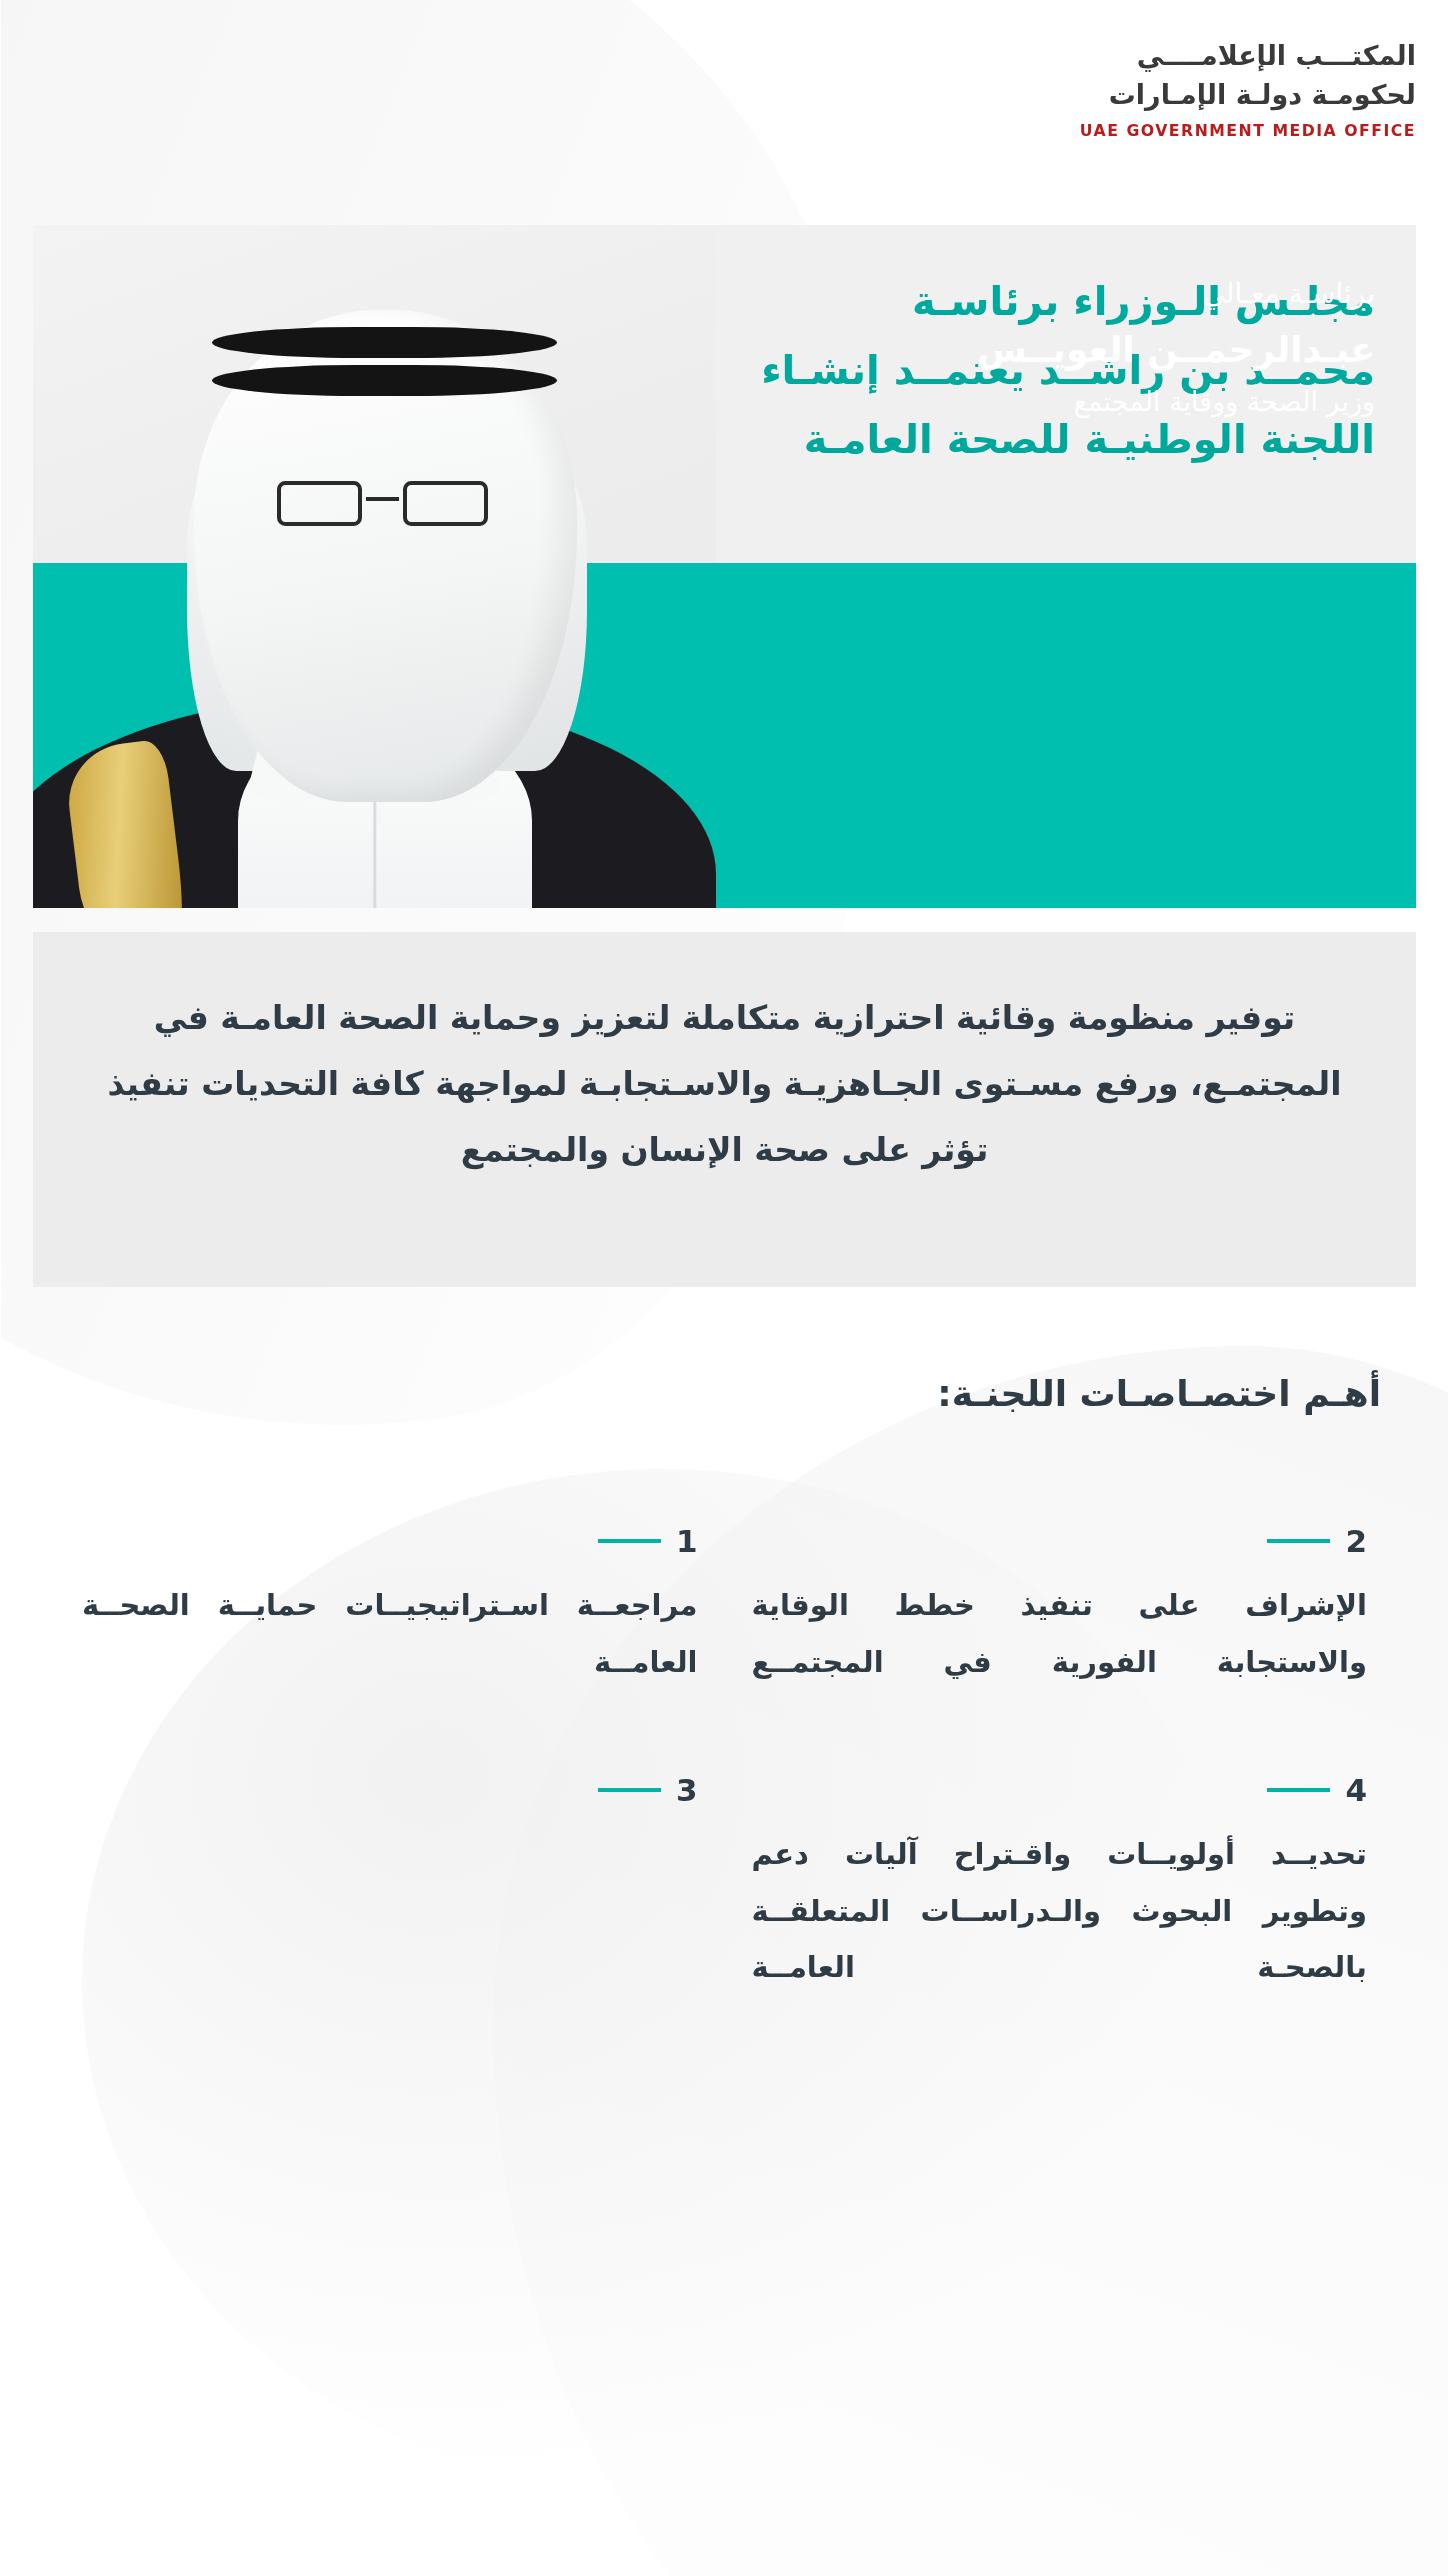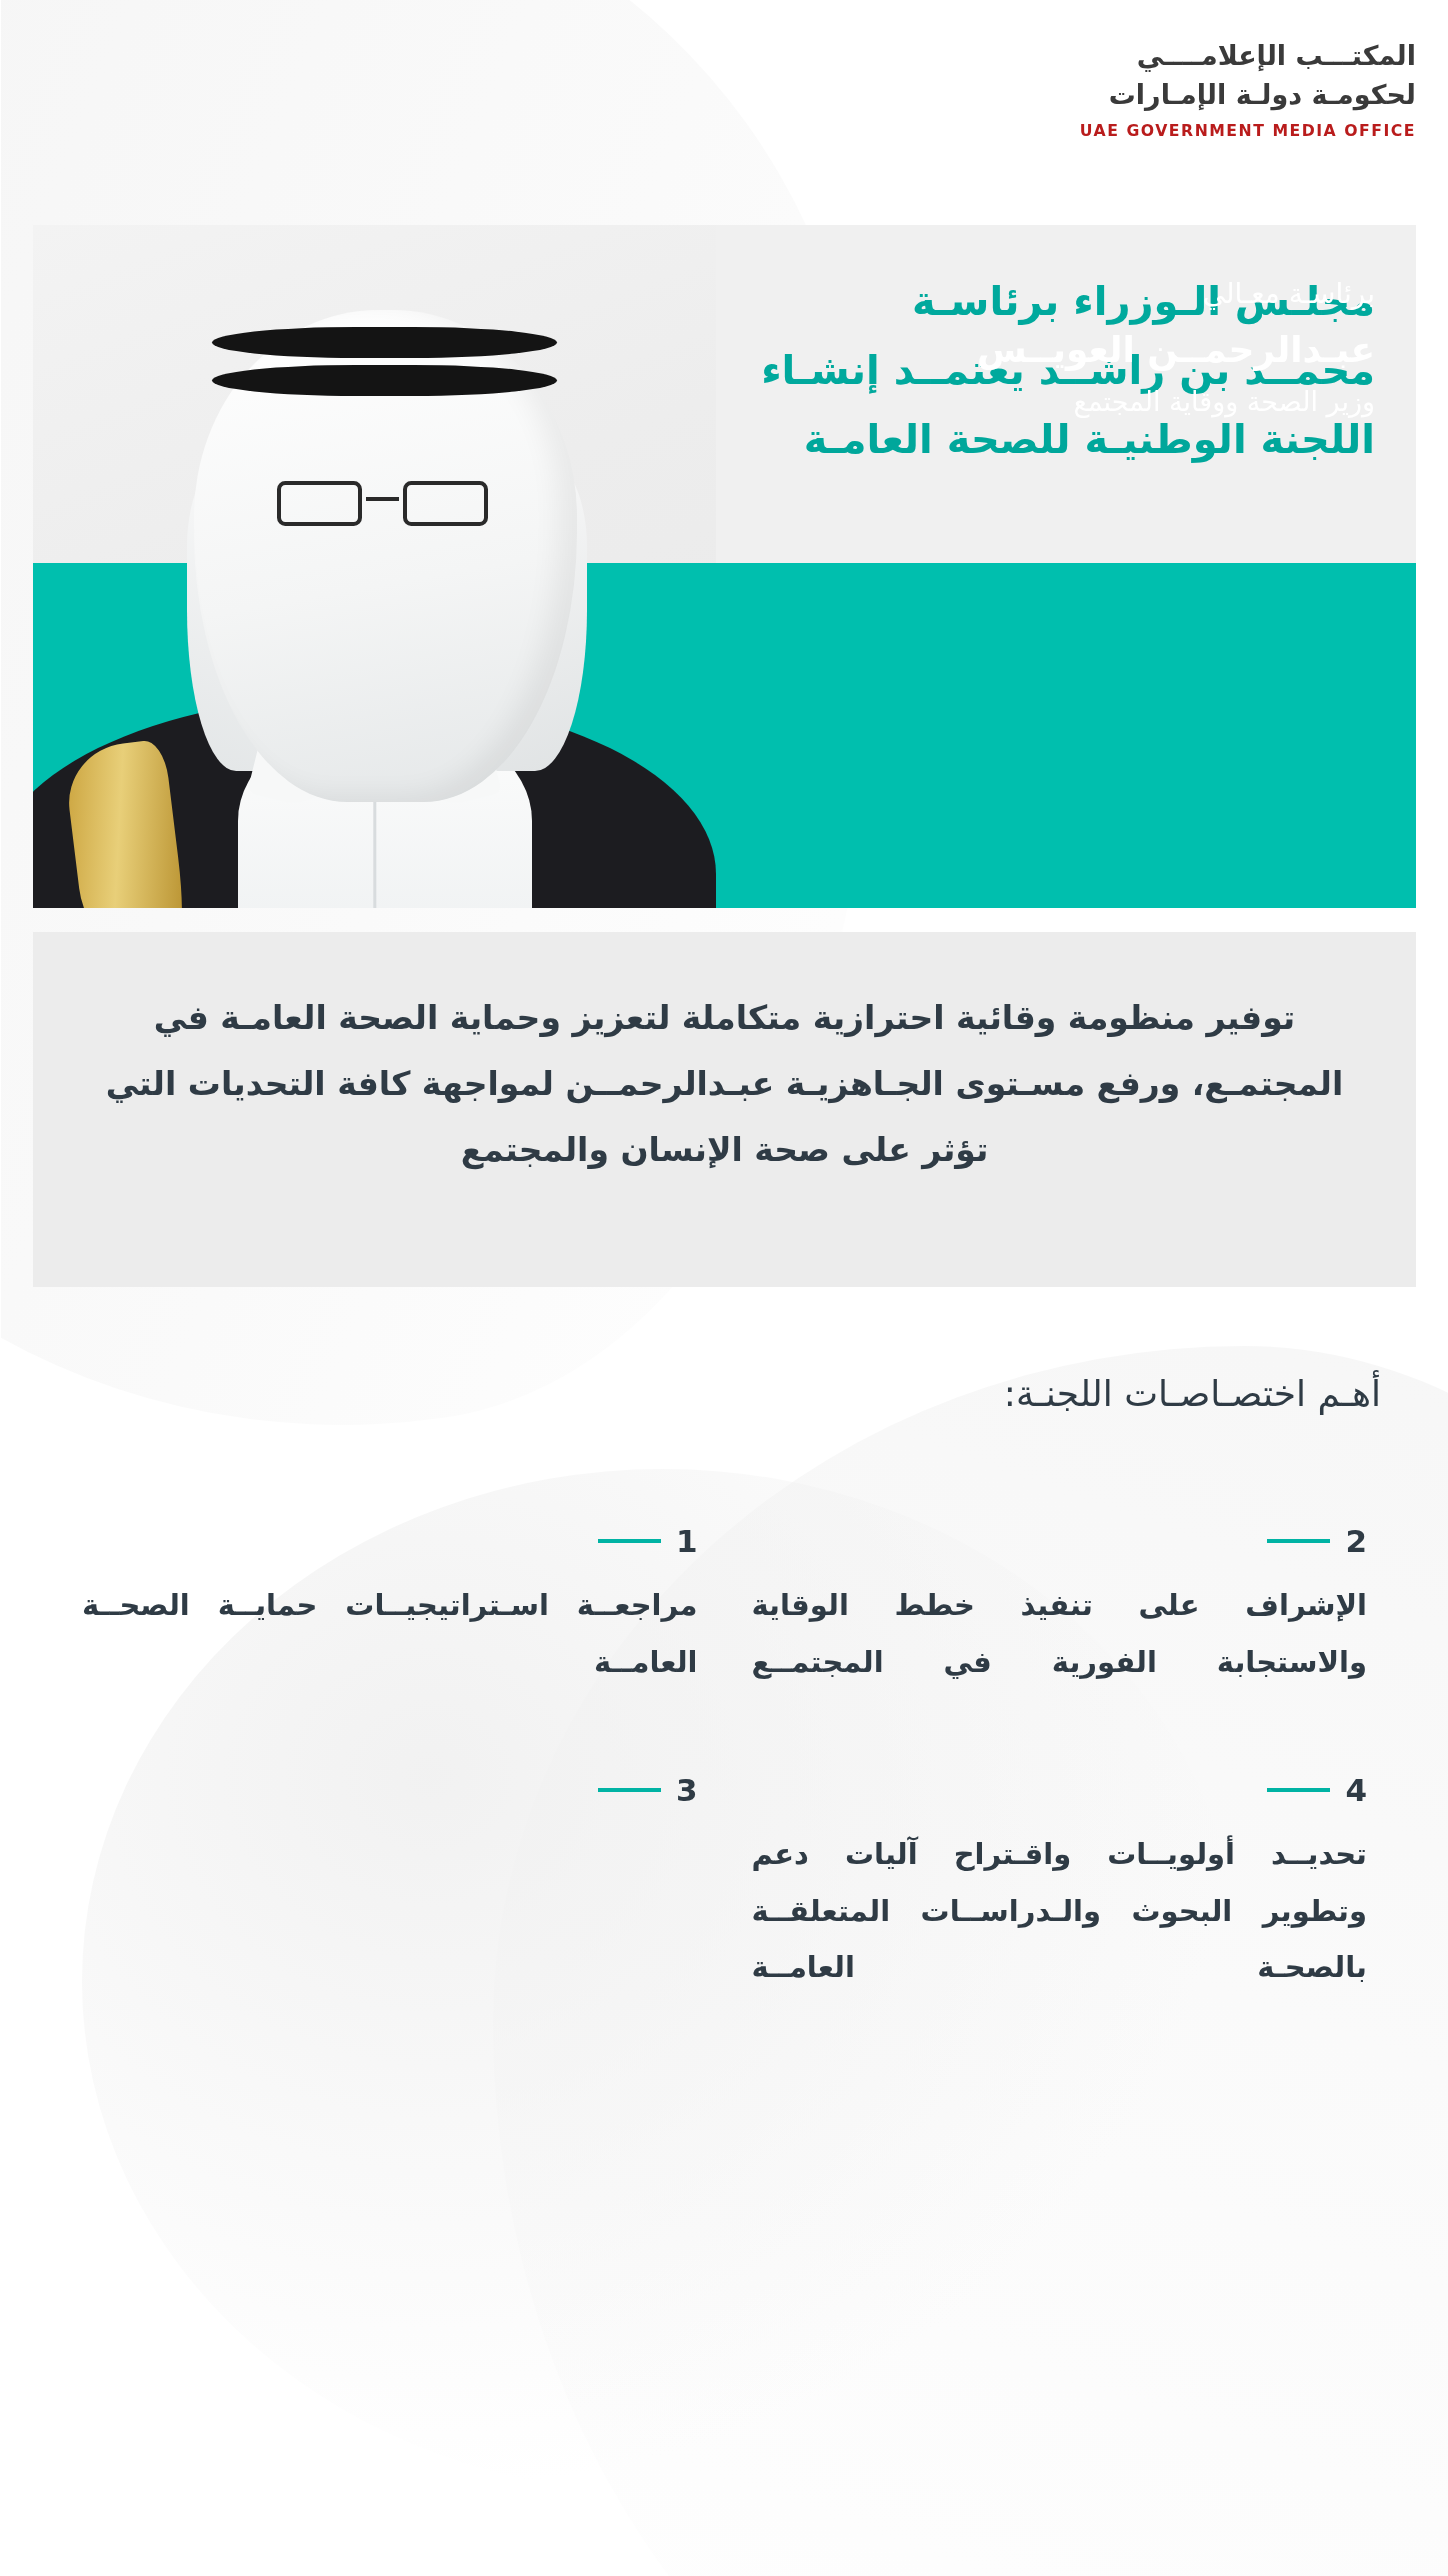--- a/index.html
+++ b/index.html
@@ -335,21 +335,21 @@
     font-weight: 600;
   }
 
   
   .sec-title {
     position: absolute;
     top: 1373px;
     right: 68px;
     color: #2f3b45;
     font-size: 36px;
-    font-weight: 400;
+    font-weight: 700;
     direction: rtl;
     letter-spacing: 0.7px;
   }
 
   
   .items {
     position: absolute;
     top: 1523px;
     right: 55px;
     left: 55px;
@@ -440,21 +440,21 @@
       <div class="agal2"></div>
       <div class="glasses">
         <span class="lens left"></span>
         <span class="bridge"></span>
         <span class="lens right"></span>
       </div>
     </div>
   </div>
 
   <div class="objective">
-    <p>توفير منظومة وقائية احترازية متكاملة لتعزيز وحماية الصحة العامـة في المجتمـع، ورفع مسـتوى الجـاهزيـة عبـدالرحمــن لمواجهة كافة التحديات التي تؤثر على صحة الإنسان والمجتمع</p>
+    <p>توفير منظومة وقائية احترازية متكاملة لتعزيز وحماية الصحة العامـة في المجتمـع، ورفع مسـتوى الجـاهزيـة والاسـتجابـة لمواجهة كافة التحديات تنفيذ تؤثر على صحة الإنسان والمجتمع</p>
   </div>
 
   <div class="sec-title">أهـم اختصـاصـات اللجنـة:</div>
 
   <div class="items">
     <div class="row">
       <div class="item">
         <div class="num-line">
           <span class="num">2</span>
           <span class="dash"></span>

